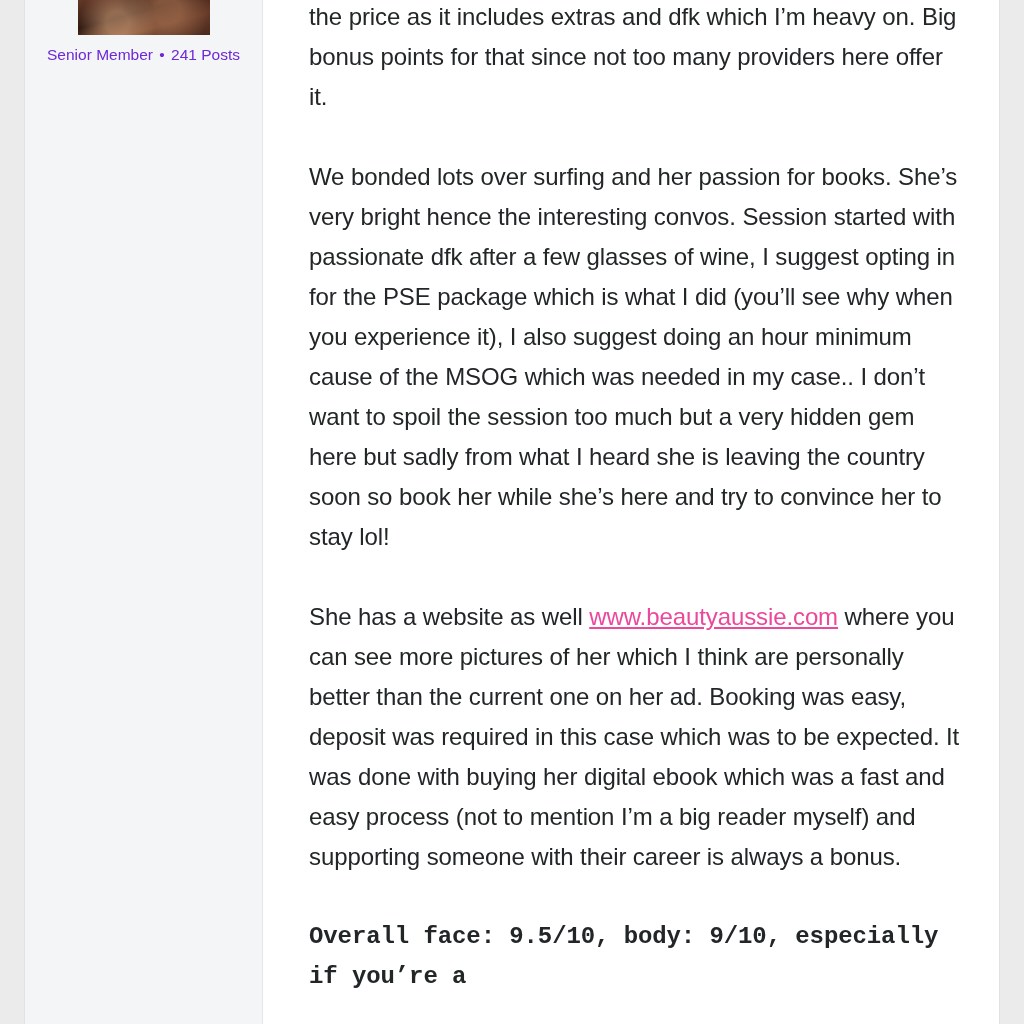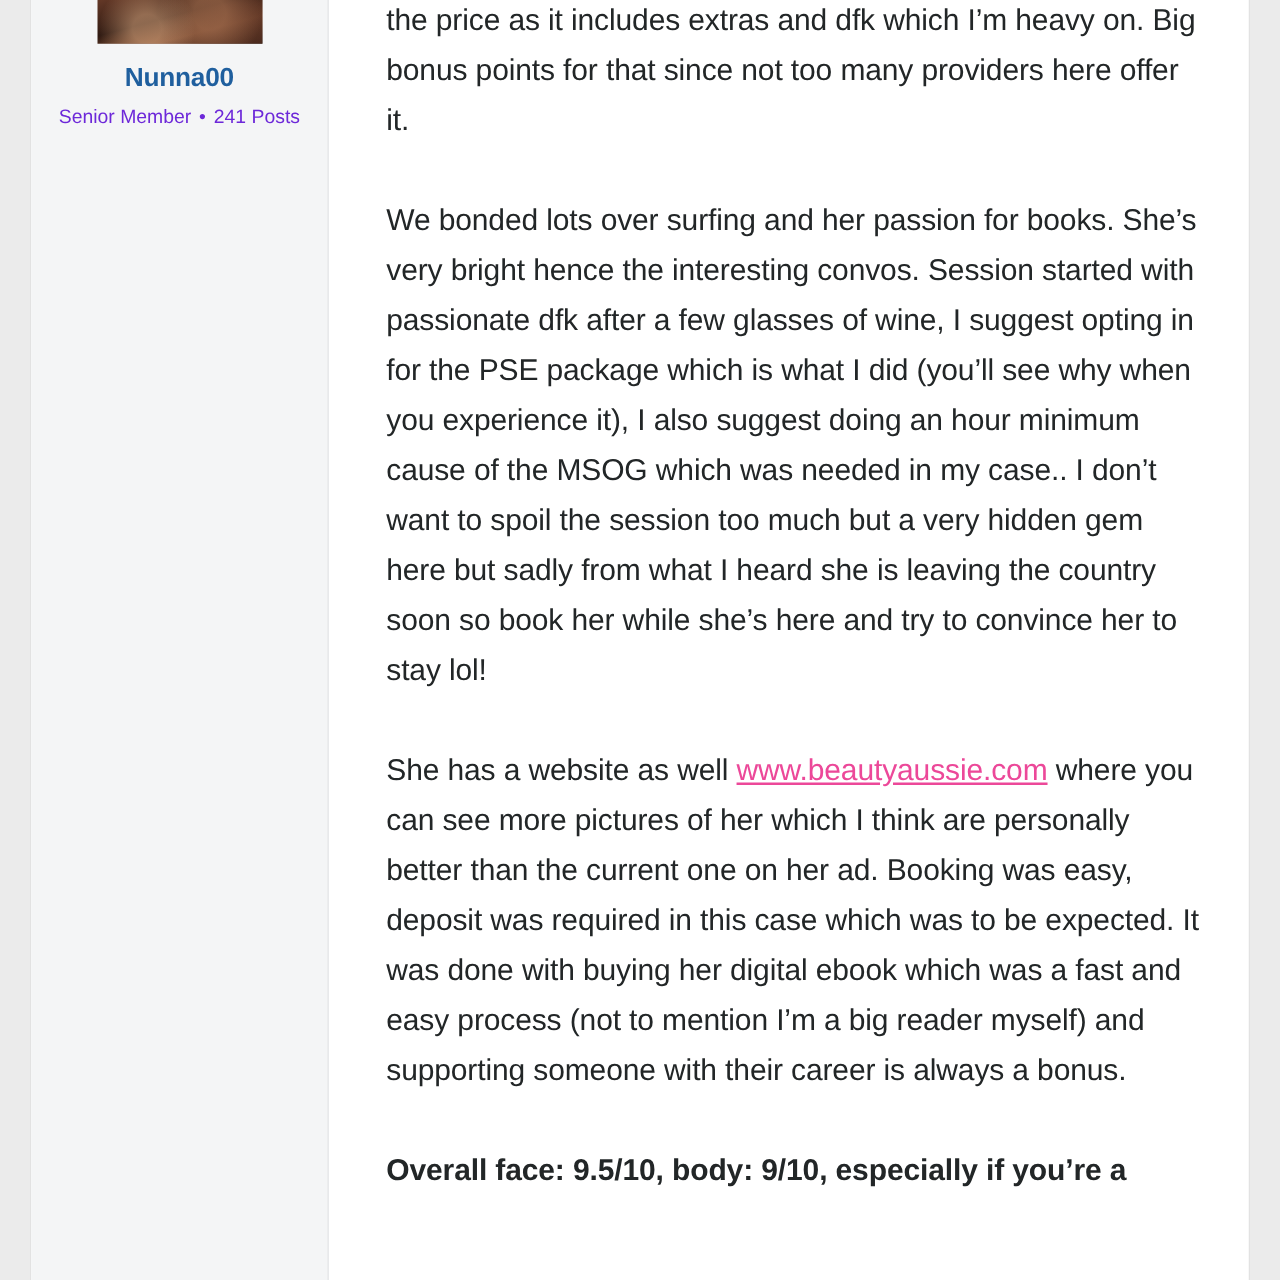--- a/index.html
+++ b/index.html
@@ -95,20 +95,21 @@
   }
   .msg-body p {
     margin: 0 0 40px 0;
   }
   .msg-body p.first {
     margin-top: -20px;
   }
   .msg-body p.last {
     margin-bottom: 0;
     font-weight: bold;
+    font-family: Liberation Mono, monospace;
   }
   .msg-body a {
     color: #ec4899;
     text-decoration: underline;
   }
 
   
   .edge-left {
     position: absolute;
     left: 0; top: 0; bottom: 0; width: 24px;
@@ -125,21 +126,20 @@
 
 <div class="page">
 
   <div class="edge-left"></div>
   <div class="edge-right"></div>
 
   <div class="post-card">
 
     <div class="author-col">
       <div class="avatar"></div>
-      <a class="author-name" href="#">Nunna00</a>
       <div class="author-meta">
         <span>Senior Member</span>
         <span class="meta-dot">•</span>
         <span>241 Posts</span>
       </div>
     </div>
 
     <div class="message-col">
       <div class="msg-body">
 

